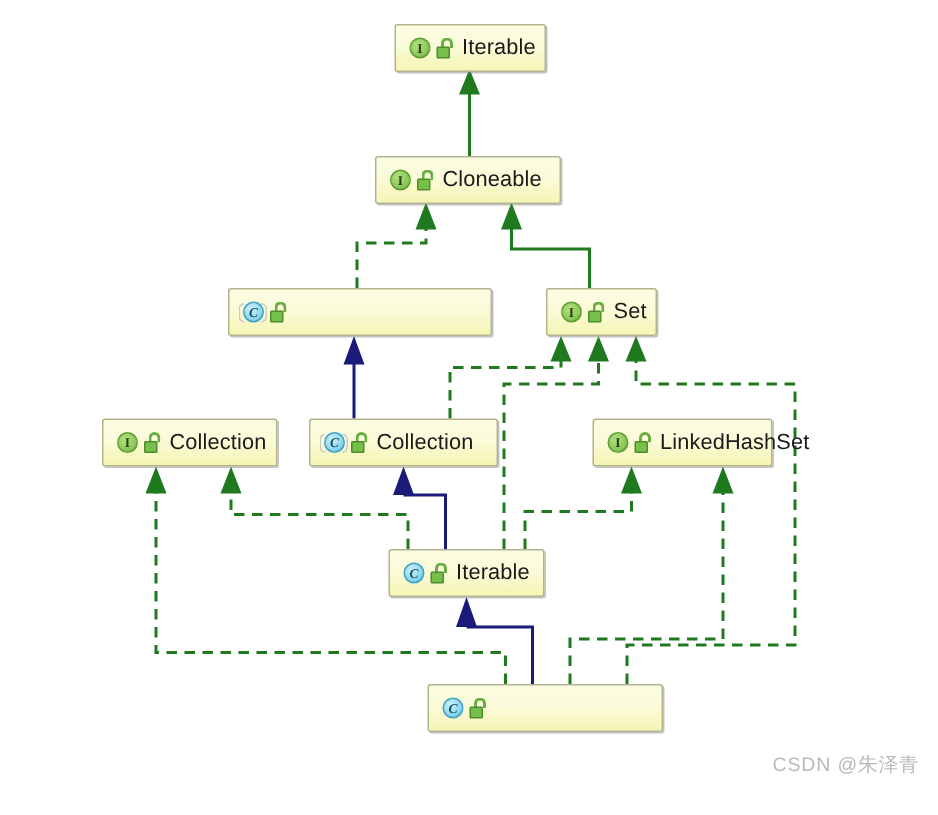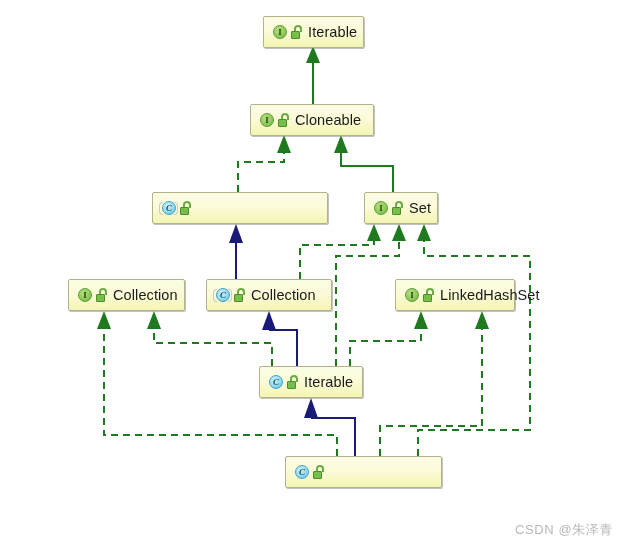--- a/index.html
+++ b/index.html
@@ -114,21 +114,21 @@
     left: 0px; top: 6px;
     width: 9px; height: 8px;
     background: #77bf4b;
     border: 1px solid #4f8c2c;
     border-radius: 1px;
     box-sizing: border-box;
   }
   #watermark {
     position: absolute;
     right: 12px;
-    bottom: 4px;
+    bottom: 24px;
     font-size: 13px;
     color: #b9b9b9;
     letter-spacing: 0.6px;
     user-select: none;
   }
 </style>
 </head>
 <body>
 
 <svg id="diagram-canvas" viewBox="0 0 625 543" xmlns="http://www.w3.org/2000/svg">

